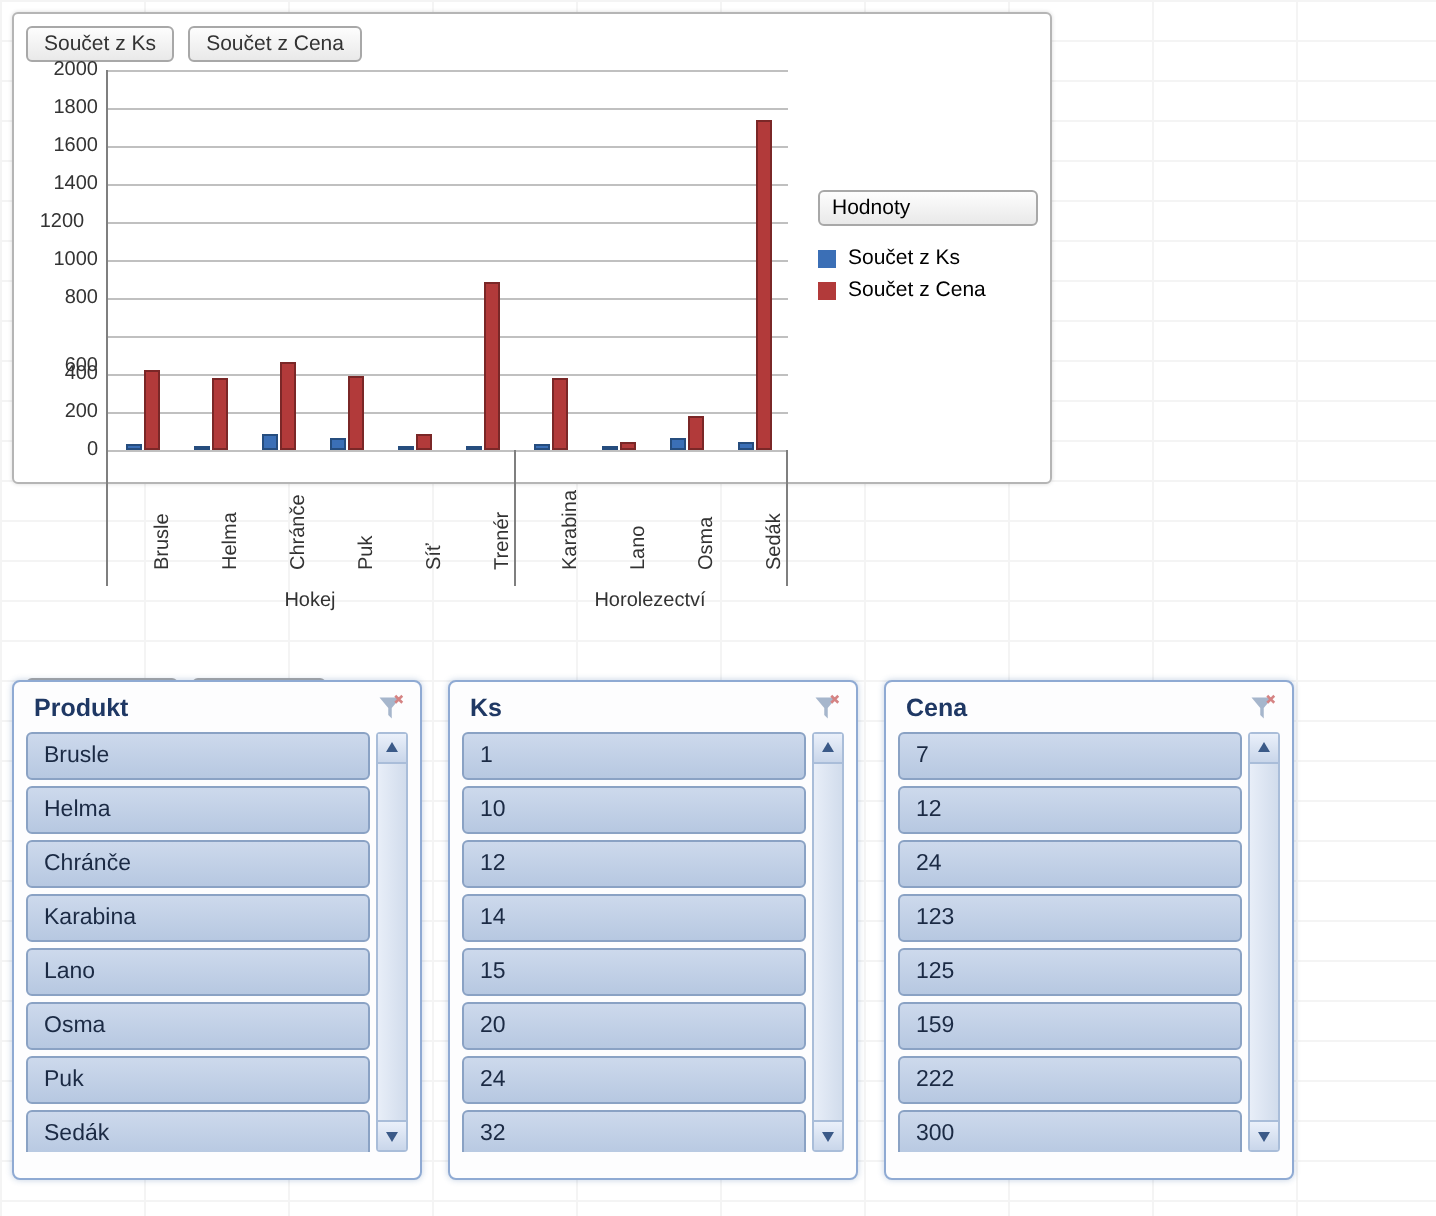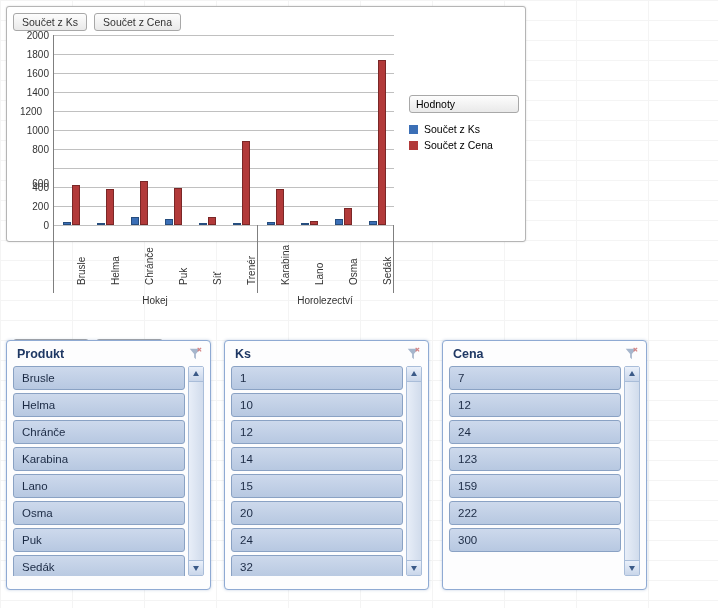--- a/index.html
+++ b/index.html
@@ -402,20 +402,21 @@
         <path d="M2 2h12L9 8v6l-2-2V8z" fill="#6e87ab"></path>
         <path d="M11 1l4 4M15 1l-4 4" stroke="#b33" stroke-width="1.5"></path>
       </svg>
   </div>
   <div class="slicer-body">
     <div class="slicer-list" id="sl-cena">
         <div class="slicer-item">7</div>
         <div class="slicer-item">12</div>
         <div class="slicer-item">24</div>
         <div class="slicer-item">123</div>
+        <div class="slicer-item">125</div>
         <div class="slicer-item">159</div>
         <div class="slicer-item">222</div>
         <div class="slicer-item">300</div>
       </div>
     <div class="scrollbar">
       <div class="sb-btn">
           <svg viewBox="0 0 8 8">
             <path d="M4 1L1 6h6z"></path>
           </svg>
         </div>

